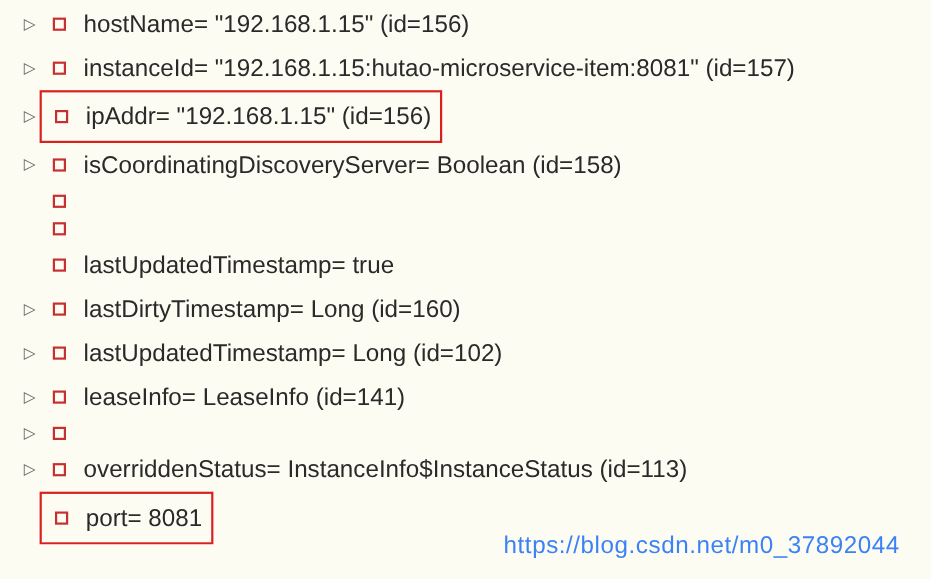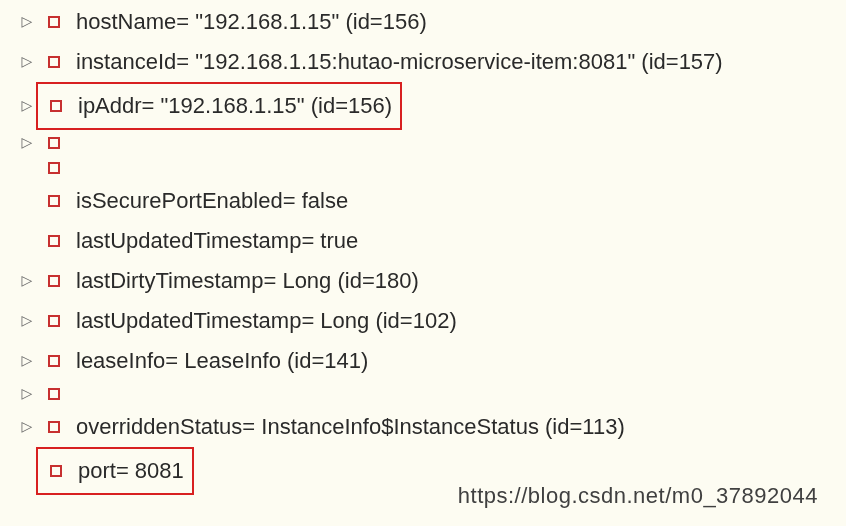--- a/index.html
+++ b/index.html
@@ -49,21 +49,21 @@
       align-items: center;
     }
     .highlight-outer {
       display: flex;
       align-items: center;
     }
     .watermark {
       position: absolute;
       right: 28px;
       top: 476px;
-      color: #404040;
+      color: #3b82f6;
       font-size: 22px;
       font-family: Arial, sans-serif;
       pointer-events: none;
       letter-spacing: 0.5px;
     }
   </style>
 </head>
 <body>
 
 <div id="container">
@@ -82,39 +82,39 @@
         <span class="arrow">▷</span>
         <span class="highlight-box">
           <span class="box-icon"></span>
           <span class="content">ipAddr= "192.168.1.15" (id=156)</span>
         </span>
       </div>
     </div>
     <div class="row">
       <span class="arrow">▷</span>
       <span class="box-icon"></span>
+      <span class="content">isCoordinatingDiscoveryServer= Boolean  (id=158)</span>
     </div>
     <div class="row">
       <span class="arrow hidden">▷</span>
       <span class="box-icon"></span>
     </div>
     <div class="row">
       <span class="arrow hidden">▷</span>
       <span class="box-icon"></span>
-      <span class="content">isSecurePortEnabled= false</span>
     </div>
     <div class="row">
       <span class="arrow hidden">▷</span>
       <span class="box-icon"></span>
       <span class="content">lastUpdatedTimestamp= true</span>
     </div>
     <div class="row">
       <span class="arrow">▷</span>
       <span class="box-icon"></span>
-      <span class="content">lastDirtyTimestamp= Long  (id=180)</span>
+      <span class="content">lastDirtyTimestamp= Long  (id=160)</span>
     </div>
     <div class="row">
       <span class="arrow">▷</span>
       <span class="box-icon"></span>
       <span class="content">lastUpdatedTimestamp= Long  (id=102)</span>
     </div>
     <div class="row">
       <span class="arrow">▷</span>
       <span class="box-icon"></span>
       <span class="content">leaseInfo= LeaseInfo  (id=141)</span>

